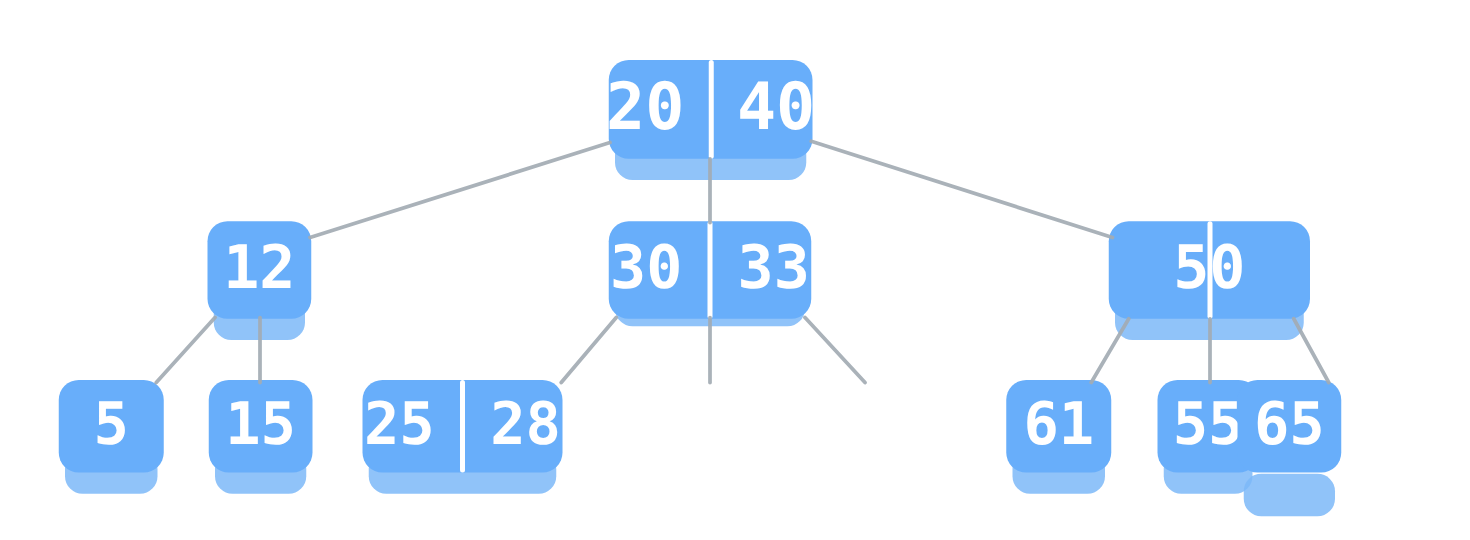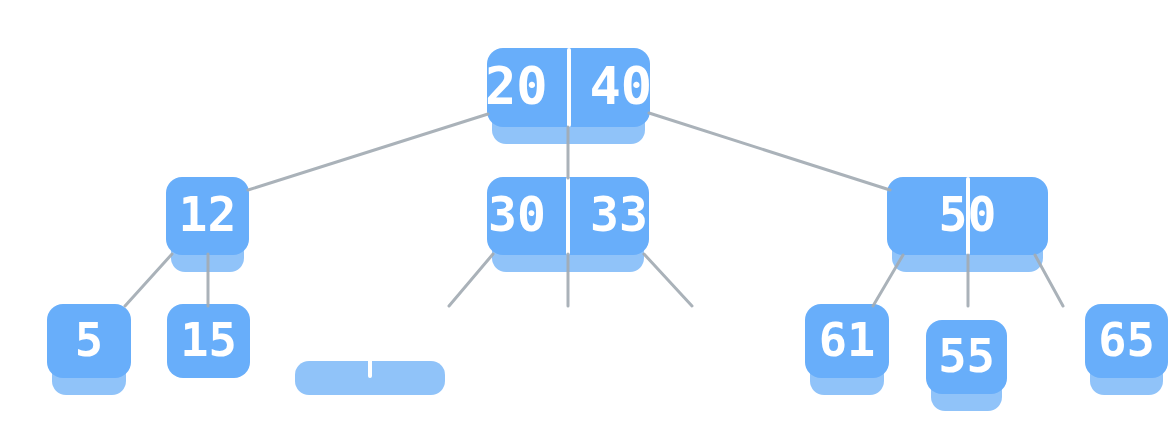--- a/index.html
+++ b/index.html
@@ -85,21 +85,21 @@
     <div class="divider"></div>
   </div>
 
   <div class="node lvl2" style="left:166px;top:177px;width:83px;height:95px">
     <div class="lip"></div>
     <div class="body">
       <span class="key">12</span>
     </div>
   </div>
 
-  <div class="node lvl2" style="left:487px;top:177px;width:162px;height:95px">
+  <div class="node lvl2" style="left:487px;top:177px;width:162px;height:84px">
     <div class="lip"></div>
     <div class="body">
       <span class="key">30</span>
       <span class="key">33</span>
     </div>
     <div class="divider"></div>
   </div>
 
   <div class="node lvl2" style="left:887px;top:177px;width:161px;height:95px">
     <div class="lip"></div>
@@ -109,49 +109,53 @@
     <div class="divider"></div>
   </div>
 
   <div class="node lvl3" style="left:47px;top:304px;width:84px;height:91px">
     <div class="lip"></div>
     <div class="body">
       <span class="key">5</span>
     </div>
   </div>
 
-  <div class="node lvl3" style="left:167px;top:304px;width:83px;height:73px">
+  <div class="node lvl3" style="left:167px;top:304px;width:83px;height:91px">
     <div class="lip"></div>
     <div class="body">
       <span class="key">15</span>
     </div>
   </div>
 
   <div class="node lvl3" style="left:290px;top:304px;width:160px;height:91px">
     <div class="lip"></div>
+    <div class="body">
+      <span class="key">25</span>
+      <span class="key">28</span>
+    </div>
     <div class="divider"></div>
   </div>
 
 
 
   <div class="node lvl3" style="left:805px;top:304px;width:84px;height:91px">
     <div class="lip"></div>
     <div class="body">
       <span class="key">61</span>
     </div>
   </div>
 
-  <div class="node lvl3" style="left:926px;top:320px;width:81px;height:91px">
+  <div class="node lvl3" style="left:926px;top:304px;width:81px;height:91px">
     <div class="lip"></div>
     <div class="body">
       <span class="key">55</span>
     </div>
   </div>
 
-  <div class="node lvl3" style="left:1085px;top:304px;width:83px;height:91px">
+  <div class="node lvl3" style="left:990px;top:304px;width:83px;height:109px">
     <div class="lip"></div>
     <div class="body">
       <span class="key">65</span>
     </div>
   </div>
 
   <svg class="edges" viewBox="0 0 1176 432" width="1176" height="432">
     <line x1="488" y1="114" x2="248" y2="190"></line>
     <line x1="568" y1="127" x2="568" y2="178"></line>
     <line x1="649" y1="113" x2="890" y2="190"></line>

